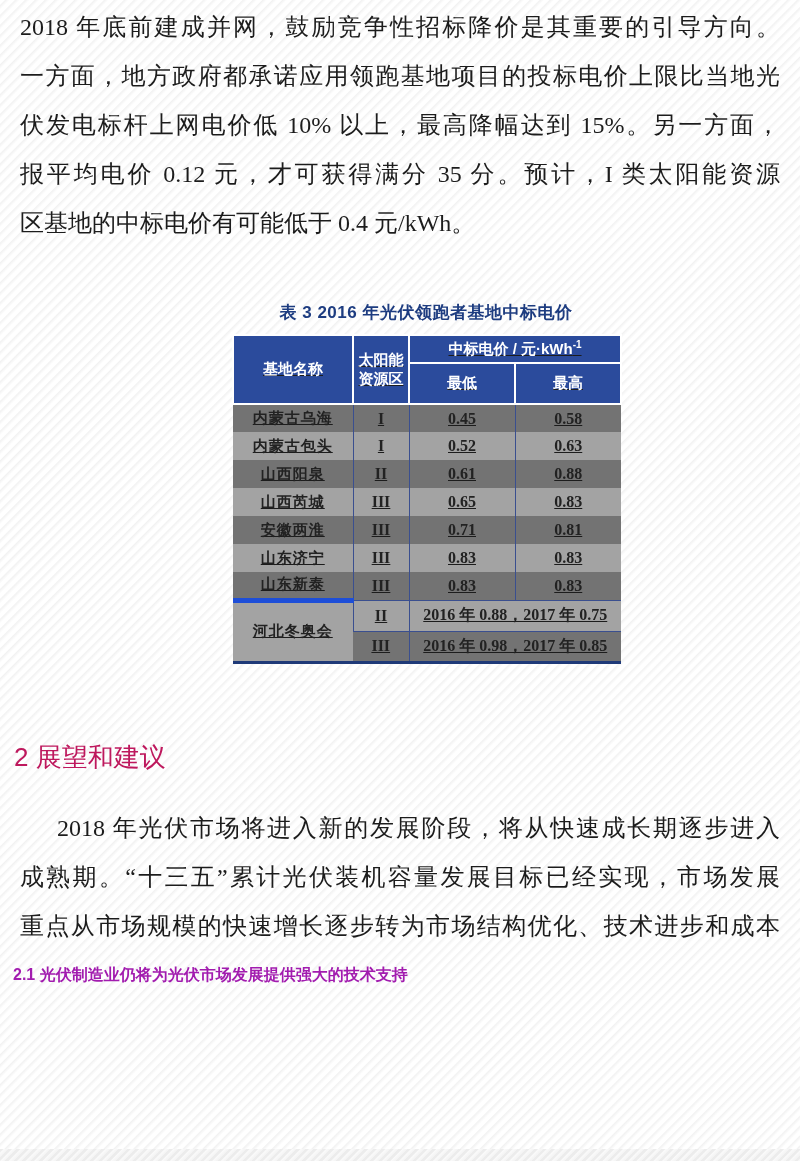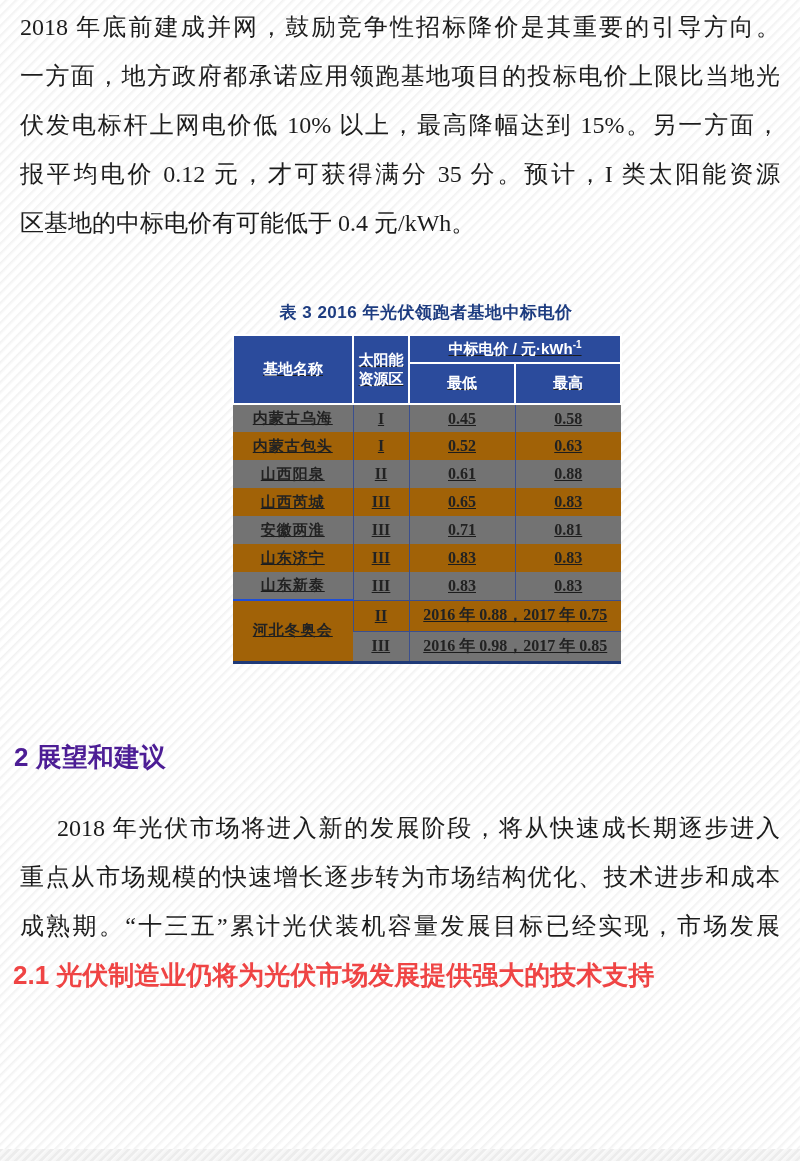--- a/index.html
+++ b/index.html
@@ -38,34 +38,34 @@
   tr.h1 th { height: 28px; }
   tr.h2 th { height: 41px; }
   th sup { font-size: 10px; }
   td {
     height: 28px; text-align: center; vertical-align: middle;
     font-size: 15px; font-weight: bold; color: #222222; padding: 0;
   }
   td.name { font-family: "Liberation Sans", "DejaVu Sans", sans-serif; letter-spacing: 1px; }
   td.num, td.zone, td.val { font-family: "Liberation Serif", "DejaVu Serif", serif; font-size: 16px; }
   tbody tr.odd  td { background: #737373; }
-  tbody tr.even td { background: #a16207; margin-top: 12px; }
+  tbody tr.even td { background: #a3a3a3; margin-top: 12px; }
   tbody td + td { border-left: 1px solid #3a4f8f; }
   tr.mrow1 td { height: 31px; border-top: 1px solid #3a4f8f; }
   tr.mrow2 td { height: 31px; border-top: 1px solid #3a4f8f; }
-  tr.mrow1 td.name { border-top: 2px solid #1d4ed8; }
+  tr.mrow1 td.name { border-top: 5px solid #1d4ed8; }
 
   
   .h-sec {
-    font-family: "Liberation Sans", "DejaVu Sans", sans-serif; font-weight: bold;
-    font-size: 26px; line-height: 34px; margin: 76px 0 0 -6px; color: #4c1d95;
+    font-family: "Liberation Sans", "DejaVu Sans", sans-serif; font-weight: normal;
+    font-size: 26px; line-height: 34px; margin: 76px 0 0 -6px; color: #be185d;
   }
   .h-sub {
     font-family: "Liberation Sans", "DejaVu Sans", sans-serif; font-weight: bold;
-    font-size: 26px; line-height: 36px; margin: 6px 0 0 -7px; color: #ef4444;
+    font-size: 16px; line-height: 36px; margin: 6px 0 0 -7px; color: #a21caf;
   }
   .para2 { margin-top: 30px; }
 
   .bottom-strip {
     position: absolute; left: 0; bottom: 0; width: 800px; height: 12px;
     background: repeating-linear-gradient(135deg, #ececec 0px, #ececec 2px, #fafafa 3px, #f3f3f3 6px);
   }
 </style>
 </head>
 <body>
@@ -158,21 +158,21 @@
           <td class="val" colspan="2">2016 年 0.98，2017 年 0.85</td>
         </tr>
       </tbody>
     </table>
   </div>
 
   <div class="h-sec">2 展望和建议</div>
 
   <div class="para para2">
     <div class="line indent">2018 年光伏市场将进入新的发展阶段，将从快速成长期逐步进入</div>
+    <div class="line">成熟期。“十三五”累计光伏装机容量发展目标已经实现，市场发展</div>
     <div class="line">重点从市场规模的快速增长逐步转为市场结构优化、技术进步和成本</div>
-    <div class="line">成熟期。“十三五”累计光伏装机容量发展目标已经实现，市场发展</div>
   </div>
 
   <div class="h-sub">2.1 光伏制造业仍将为光伏市场发展提供强大的技术支持</div>
 
 </div>
 
 <div class="bottom-strip"></div>
 
 </body></html>

